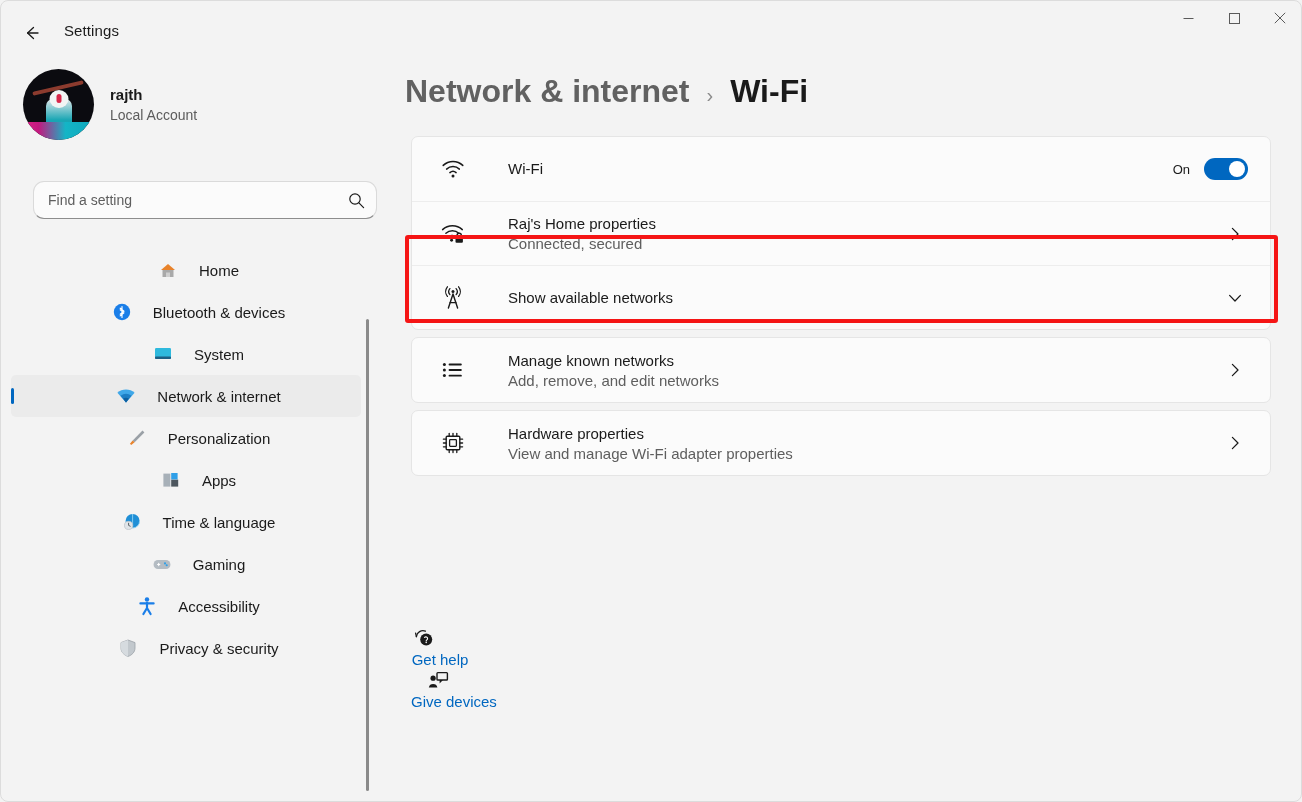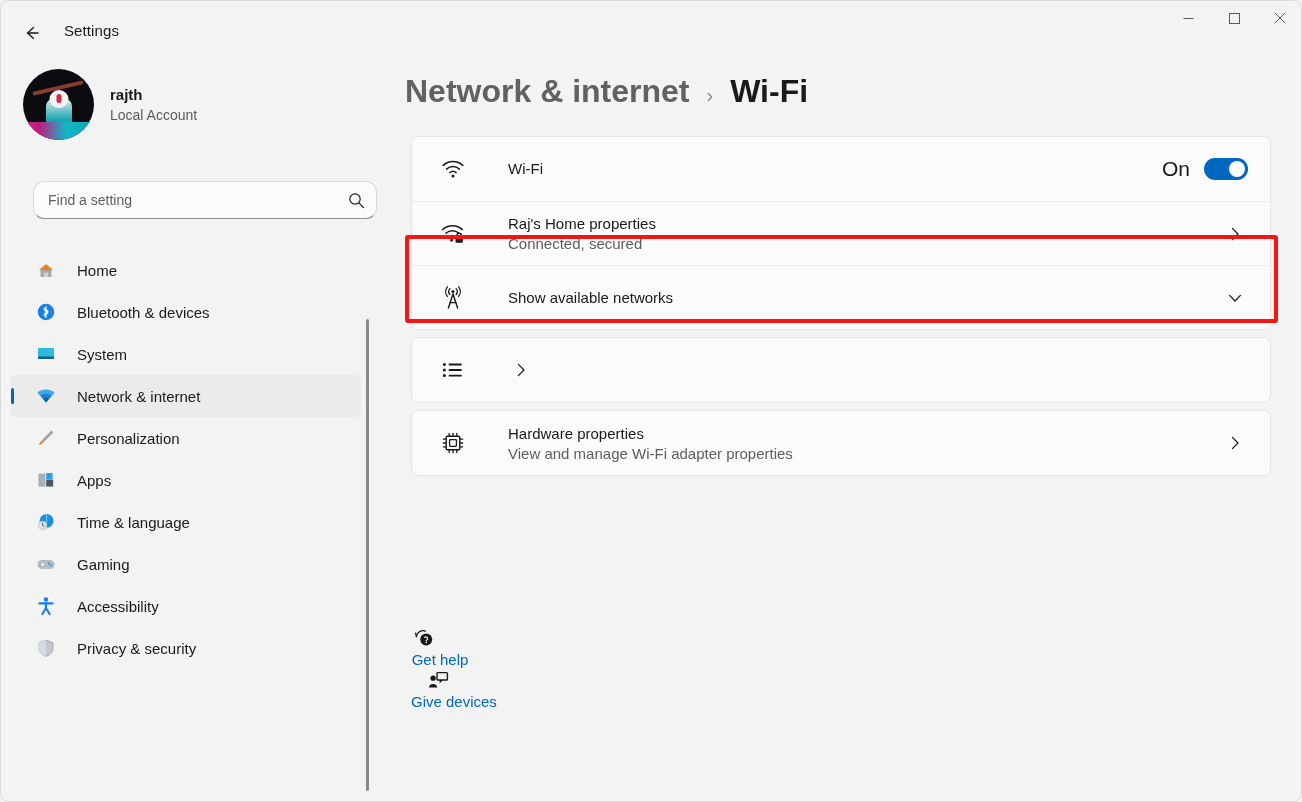--- a/index.html
+++ b/index.html
@@ -162,20 +162,21 @@
   }
   .navitem {
     position: relative;
     margin: 0 12px 0 10px;
     height: 42px;
     display: flex;
     align-items: center;
     border-radius: 5px;
     cursor: pointer;
     padding-left: 22px;
+    justify-content: center;
   }
   .navitem.selected { background: #ebebeb; }
   .navitem.selected::before {
     content: "";
     position: absolute;
     left: 0px; top: 50%;
     transform: translateY(-50%);
     width: 3px; height: 16px;
     border-radius: 2px;
     background: #0067c0;
@@ -274,21 +275,21 @@
     line-height: 18px;
     margin-top: 1px;
   }
   .row-right {
     display: flex;
     align-items: center;
     flex: none;
     gap: 14px;
   }
   .toggle-state {
-    font-size: 21px;
+    font-size: 13px;
     color: #1a1a1a;
   }
   .toggle {
     width: 44px; height: 22px;
     border-radius: 11px;
     background: #0067c0;
     position: relative;
     cursor: pointer;
     flex: none;
   }
@@ -606,20 +607,24 @@
           <span class="row-ico">
             <svg width="26" height="26" viewBox="0 0 26 26">
               <circle cx="4.4" cy="7.4" r="1.5" fill="#1a1a1a"></circle>
               <circle cx="4.4" cy="13" r="1.5" fill="#1a1a1a"></circle>
               <circle cx="4.4" cy="18.6" r="1.5" fill="#1a1a1a"></circle>
               <rect x="8.6" y="6.5" width="13.2" height="1.9" rx="0.9" fill="#1a1a1a"></rect>
               <rect x="8.6" y="12.1" width="13.2" height="1.9" rx="0.9" fill="#1a1a1a"></rect>
               <rect x="8.6" y="17.7" width="13.2" height="1.9" rx="0.9" fill="#1a1a1a"></rect>
             </svg>
           </span>
+          <div class="row-text">
+            <div class="row-title">Manage known networks</div>
+            <div class="row-sub">Add, remove, and edit networks</div>
+          </div>
           <div class="row-right">
             <span class="chev">
               <svg width="16" height="16" viewBox="0 0 16 16">
                 <path d="M5.4 2.4 L11 8 L5.4 13.6" fill="none" stroke="#1a1a1a" stroke-width="1.25" stroke-linecap="round" stroke-linejoin="round"></path>
               </svg>
             </span>
           </div>
         </div>
       </div>
 

